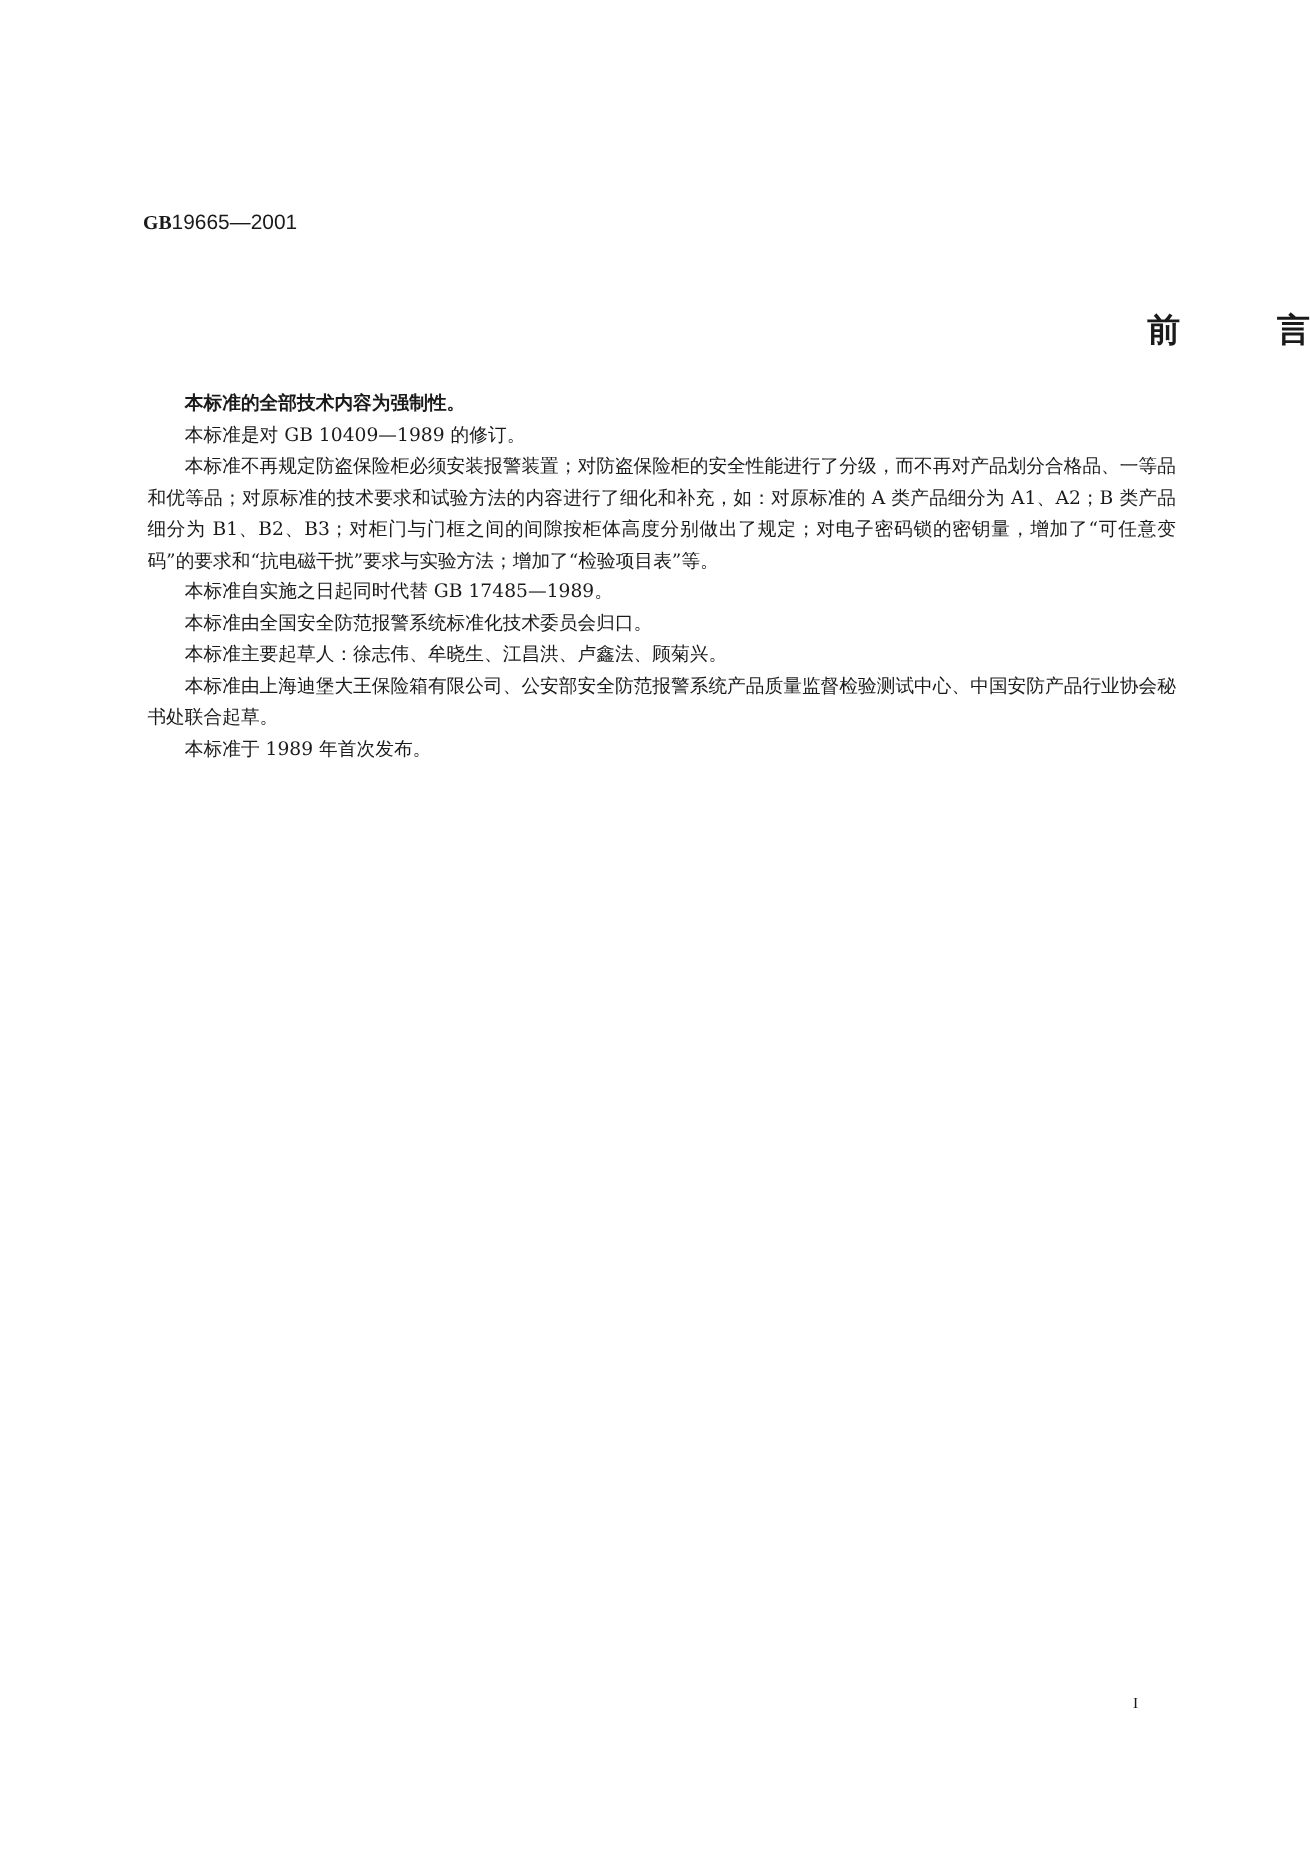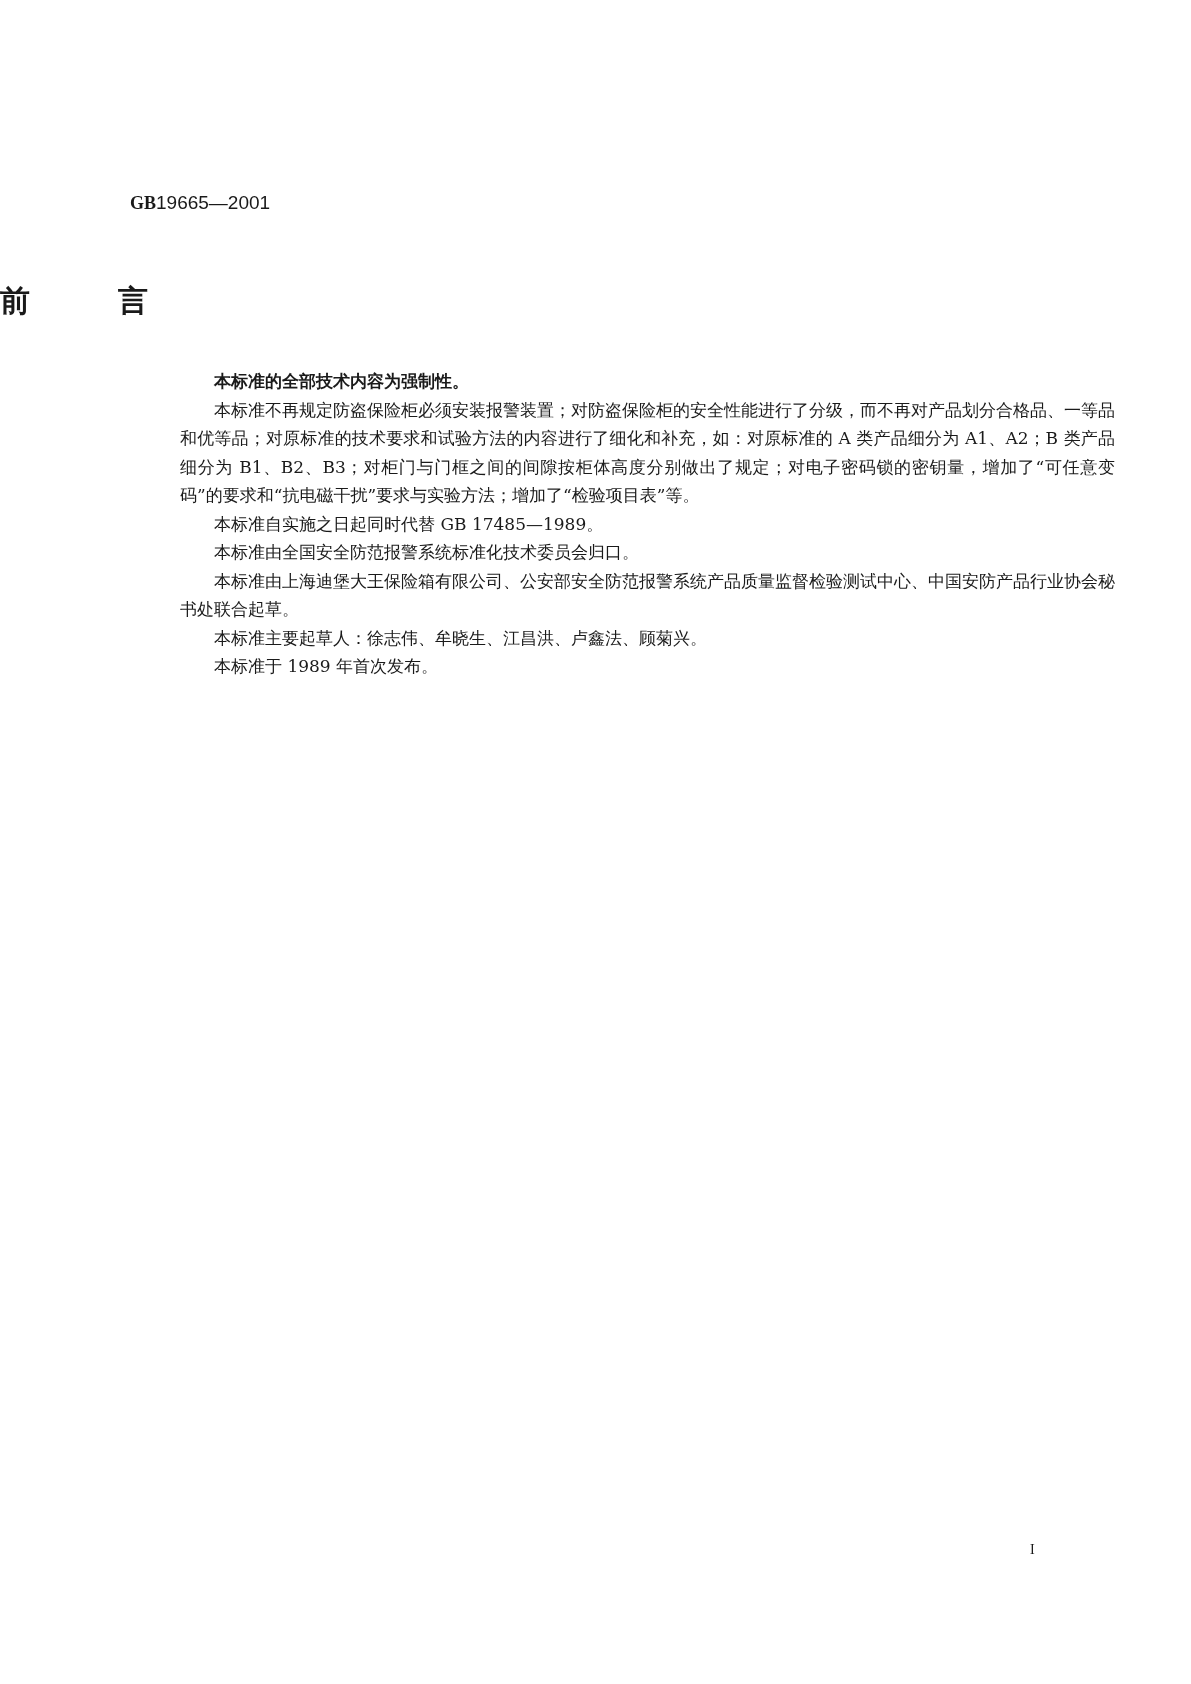--- a/index.html
+++ b/index.html
@@ -30,40 +30,39 @@
     }
     .header .num {
       font-family: "Liberation Sans", "DejaVu Sans", sans-serif;
       font-size: 19px;
     }
     .title {
       position: absolute;
       left: 0;
       width: 1191px;
       top: 281px;
-      text-align: left;
+      text-align: right;
       font-size: 30px;
       font-weight: bold;
       line-height: 40px;
       letter-spacing: 0;
     }
     .title span {
       display: inline-block;
     }
     .title .gap {
       width: 88px;
     }
     .body-text {
       position: absolute;
       left: 134px;
-      top: 367px;
+      top: 353px;
       width: 935px;
       font-size: 17px;
       line-height: 28.5px;
-      margin-left: 46px;
     }
     .body-text p {
       margin: 0;
       text-indent: 2em;
       text-align: justify;
       text-justify: inter-character;
     }
     .body-text p.bold {
       font-family: "DejaVu Sans", "Liberation Sans", sans-serif;
       font-weight: bold;
@@ -83,21 +82,22 @@
 <div class="header">
   <span class="gb">GB</span><span class="num">19665—2001</span>
 </div>
 
 <div class="title">
   <span>前</span><span class="gap"></span><span>言</span>
 </div>
 
 <div class="body-text">
   <p class="bold">本标准的全部技术内容为强制性。</p>
+  <p>本标准是对 GB 10409—1989 的修订。</p>
   <p>本标准不再规定防盗保险柜必须安装报警装置；对防盗保险柜的安全性能进行了分级，而不再对产品划分合格品、一等品和优等品；对原标准的技术要求和试验方法的内容进行了细化和补充，如：对原标准的 A 类产品细分为 A1、A2；B 类产品细分为 B1、B2、B3；对柜门与门框之间的间隙按柜体高度分别做出了规定；对电子密码锁的密钥量，增加了“可任意变码”的要求和“抗电磁干扰”要求与实验方法；增加了“检验项目表”等。</p>
   <p>本标准自实施之日起同时代替 GB 17485—1989。</p>
   <p>本标准由全国安全防范报警系统标准化技术委员会归口。</p>
+  <p>本标准主要起草人：徐志伟、牟晓生、江昌洪、卢鑫法、顾菊兴。</p>
   <p>本标准由上海迪堡大王保险箱有限公司、公安部安全防范报警系统产品质量监督检验测试中心、中国安防产品行业协会秘书处联合起草。</p>
-  <p>本标准主要起草人：徐志伟、牟晓生、江昌洪、卢鑫法、顾菊兴。</p>
   <p>本标准于 1989 年首次发布。</p>
 </div>
 
 <div class="page-num">I</div>
 
 </body></html>

